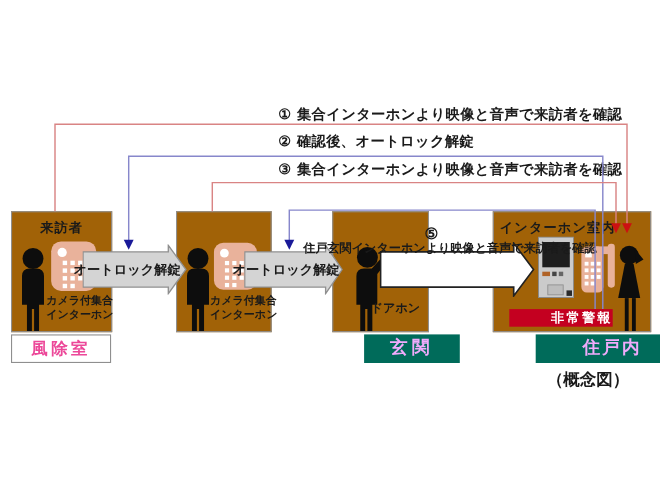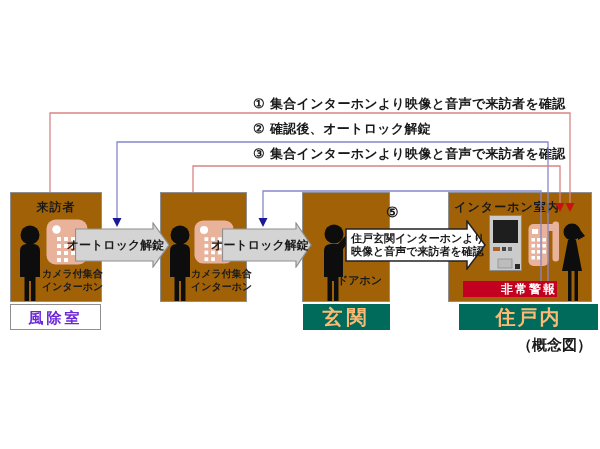--- a/index.html
+++ b/index.html
@@ -12,35 +12,35 @@
   .step-line .num{margin-right:5px;}
   
   .zone-box{position:absolute;background:#a16207;border:1px solid #8f8f8f;z-index:1;}
   .zone-title{position:absolute;left:0;right:0;top:6px;text-align:center;font-size:12px;font-weight:600;letter-spacing:1px;}
   .device-caption{position:absolute;font-size:10px;font-weight:600;line-height:13px;white-space:nowrap;}
   .doorphone-caption{position:absolute;font-size:11px;font-weight:600;white-space:nowrap;}
   .figure{position:absolute;}
   .figure svg{display:block;}
   
   .area-label{position:absolute;top:304px;height:26px;line-height:26px;text-align:center;box-sizing:border-box;z-index:1;}
-  .area-label.plain{background:#fff;border:1px solid #8f8f8f;font-size:15px;font-weight:600;color:#6d28d9;}
-  .area-label.teal{color:#fdba74;font-size:20px;font-weight:700;}
+  .area-label.plain{background:#fff;border:1px solid #8f8f8f;font-size:15px;font-weight:600;color:#ec4899;}
+  .area-label.teal{color:#f0abfc;font-size:16px;font-weight:700;margin-left:28px;}
   
   .flow-arrow{position:absolute;z-index:4;}
   .flow-arrow .arrow-text{position:absolute;top:0;bottom:0;display:flex;align-items:center;justify-content:center;white-space:nowrap;font-weight:600;}
   .arrow-text.single{left:2px;right:16px;font-size:12px;}
-  .arrow-text.double{left:6px;right:20px;flex-direction:column;justify-content:center;font-size:11px;line-height:13px;align-items:flex-start;}
+  .arrow-text.double{left:6px;right:20px;flex-direction:row;justify-content:center;font-size:11px;line-height:13px;align-items:flex-start;}
   .step5-num{position:absolute;left:386px;top:204px;font-size:14px;font-weight:600;z-index:4;}
   
   .alarm-banner{position:absolute;left:14px;top:88px;width:94px;height:16px;line-height:16px;text-align:center;
     color:#fff;font-size:12px;font-weight:700;letter-spacing:2px;z-index:2;}
   
   .connectors{position:absolute;left:0;top:0;z-index:6;pointer-events:none;}
   
-  .footnote{position:absolute;left:485px;top:336px;width:107px;text-align:right;font-size:15px;font-weight:600;}
+  .footnote{position:absolute;left:465px;top:336px;width:107px;text-align:right;font-size:15px;font-weight:600;}
 </style>
 </head>
 <body>
 
 <div class="canvas">
 
   <div class="step-line" style="top:95px;">
     <span class="num">①</span><span>集合インターホンより映像と音声で来訪者を確認</span>
   </div>
   <div class="step-line" style="top:120px;">

